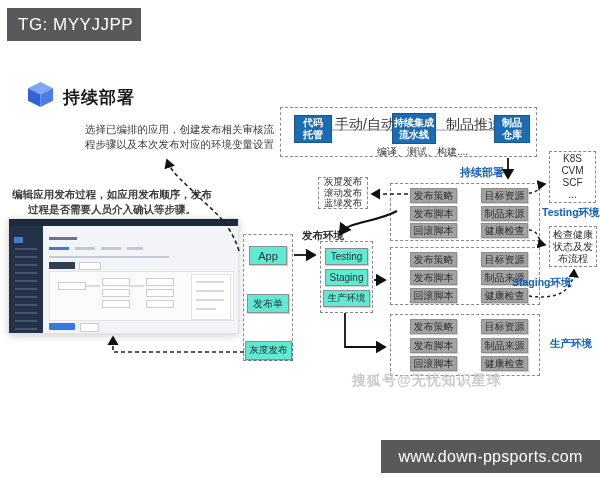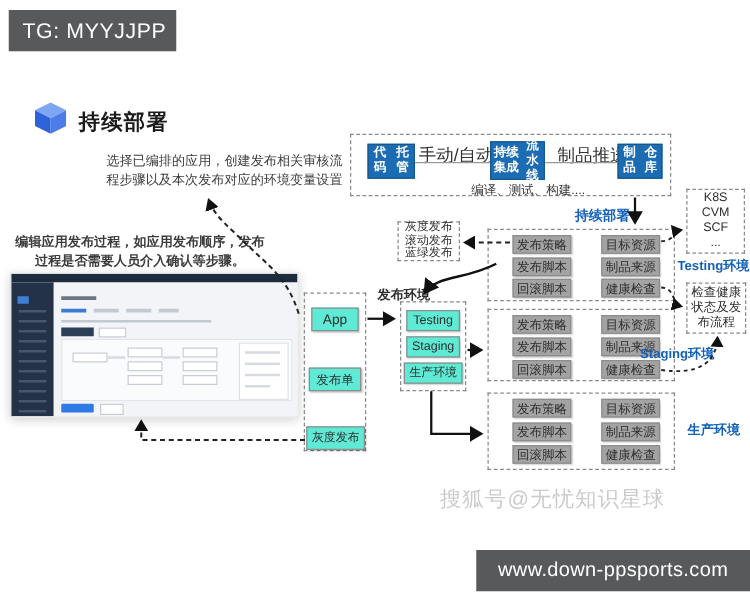--- a/index.html
+++ b/index.html
@@ -5,21 +5,21 @@
   html,body{margin:0;padding:0;background:#fff;}
   .stage{position:relative;width:600px;height:480px;background:#fff;overflow:hidden;
          font-family:"Liberation Sans","DejaVu Sans",sans-serif;color:#333;}
   .abs{position:absolute;}
 
   
   .tag-bar{left:7px;top:8px;width:134px;height:33px;background:#58595b;color:#fff;
            font-size:17px;line-height:33px;padding-left:11px;box-sizing:border-box;letter-spacing:.5px;}
   .footer-bar{left:381px;top:440px;width:219px;height:33px;background:#58595b;color:#fff;
               font-size:16px;line-height:33px;text-align:center;letter-spacing:.3px;}
-  .watermark{left:352px;top:388px;font-size:17px;font-weight:400;color:#cbcbcb;letter-spacing:1px;}
+  .watermark{left:352px;top:372px;font-size:14px;font-weight:700;color:#cbcbcb;letter-spacing:1px;}
 
   
   .page-title{left:28px;top:82px;display:flex;align-items:center;gap:10px;}
   .page-title .t{font-size:17px;font-weight:bold;color:#1a1a1a;letter-spacing:1px;}
 
   
   .note{font-size:10.5px;color:#3c3c3c;line-height:15px;}
   .note1{left:85px;top:122px;width:198px;}
   .note2{left:12px;top:187px;width:200px;text-align:center;font-weight:600;}
 
@@ -27,21 +27,21 @@
   .dashed-box{border:1px dashed #8a8a8a;background:transparent;box-sizing:border-box;}
 
   
   .small-box{background:#a3a3a3;border:1px solid #8d8d8d;box-shadow:1px 1px 1px rgba(0,0,0,.18);
              box-sizing:border-box;display:flex;align-items:center;justify-content:center;
              font-size:10px;color:#2e2e2e;font-weight:500;white-space:nowrap;}
   .gray-box{background:#5eead4;}
 
   
   .blue-box{background:#1b6cb3;border:1px solid #15578f;color:#fff;font-weight:bold;
-            font-size:10px;line-height:12px;display:flex;flex-direction:row;
+            font-size:10px;line-height:12px;display:flex;flex-direction:column;
             align-items:center;justify-content:center;box-sizing:border-box;text-align:center;}
 
   .flow-label{font-size:14px;color:#333;white-space:nowrap;}
   .blue-label{color:#1461b8;font-weight:bold;font-size:11px;white-space:nowrap;}
   .env-caption{font-size:10.5px;font-weight:600;color:#2e2e2e;white-space:nowrap;}
 
   .multi-line{display:flex;flex-direction:column;align-items:center;justify-content:center;
               font-size:9.5px;line-height:10.5px;color:#2e2e2e;text-align:center;}
 
   

